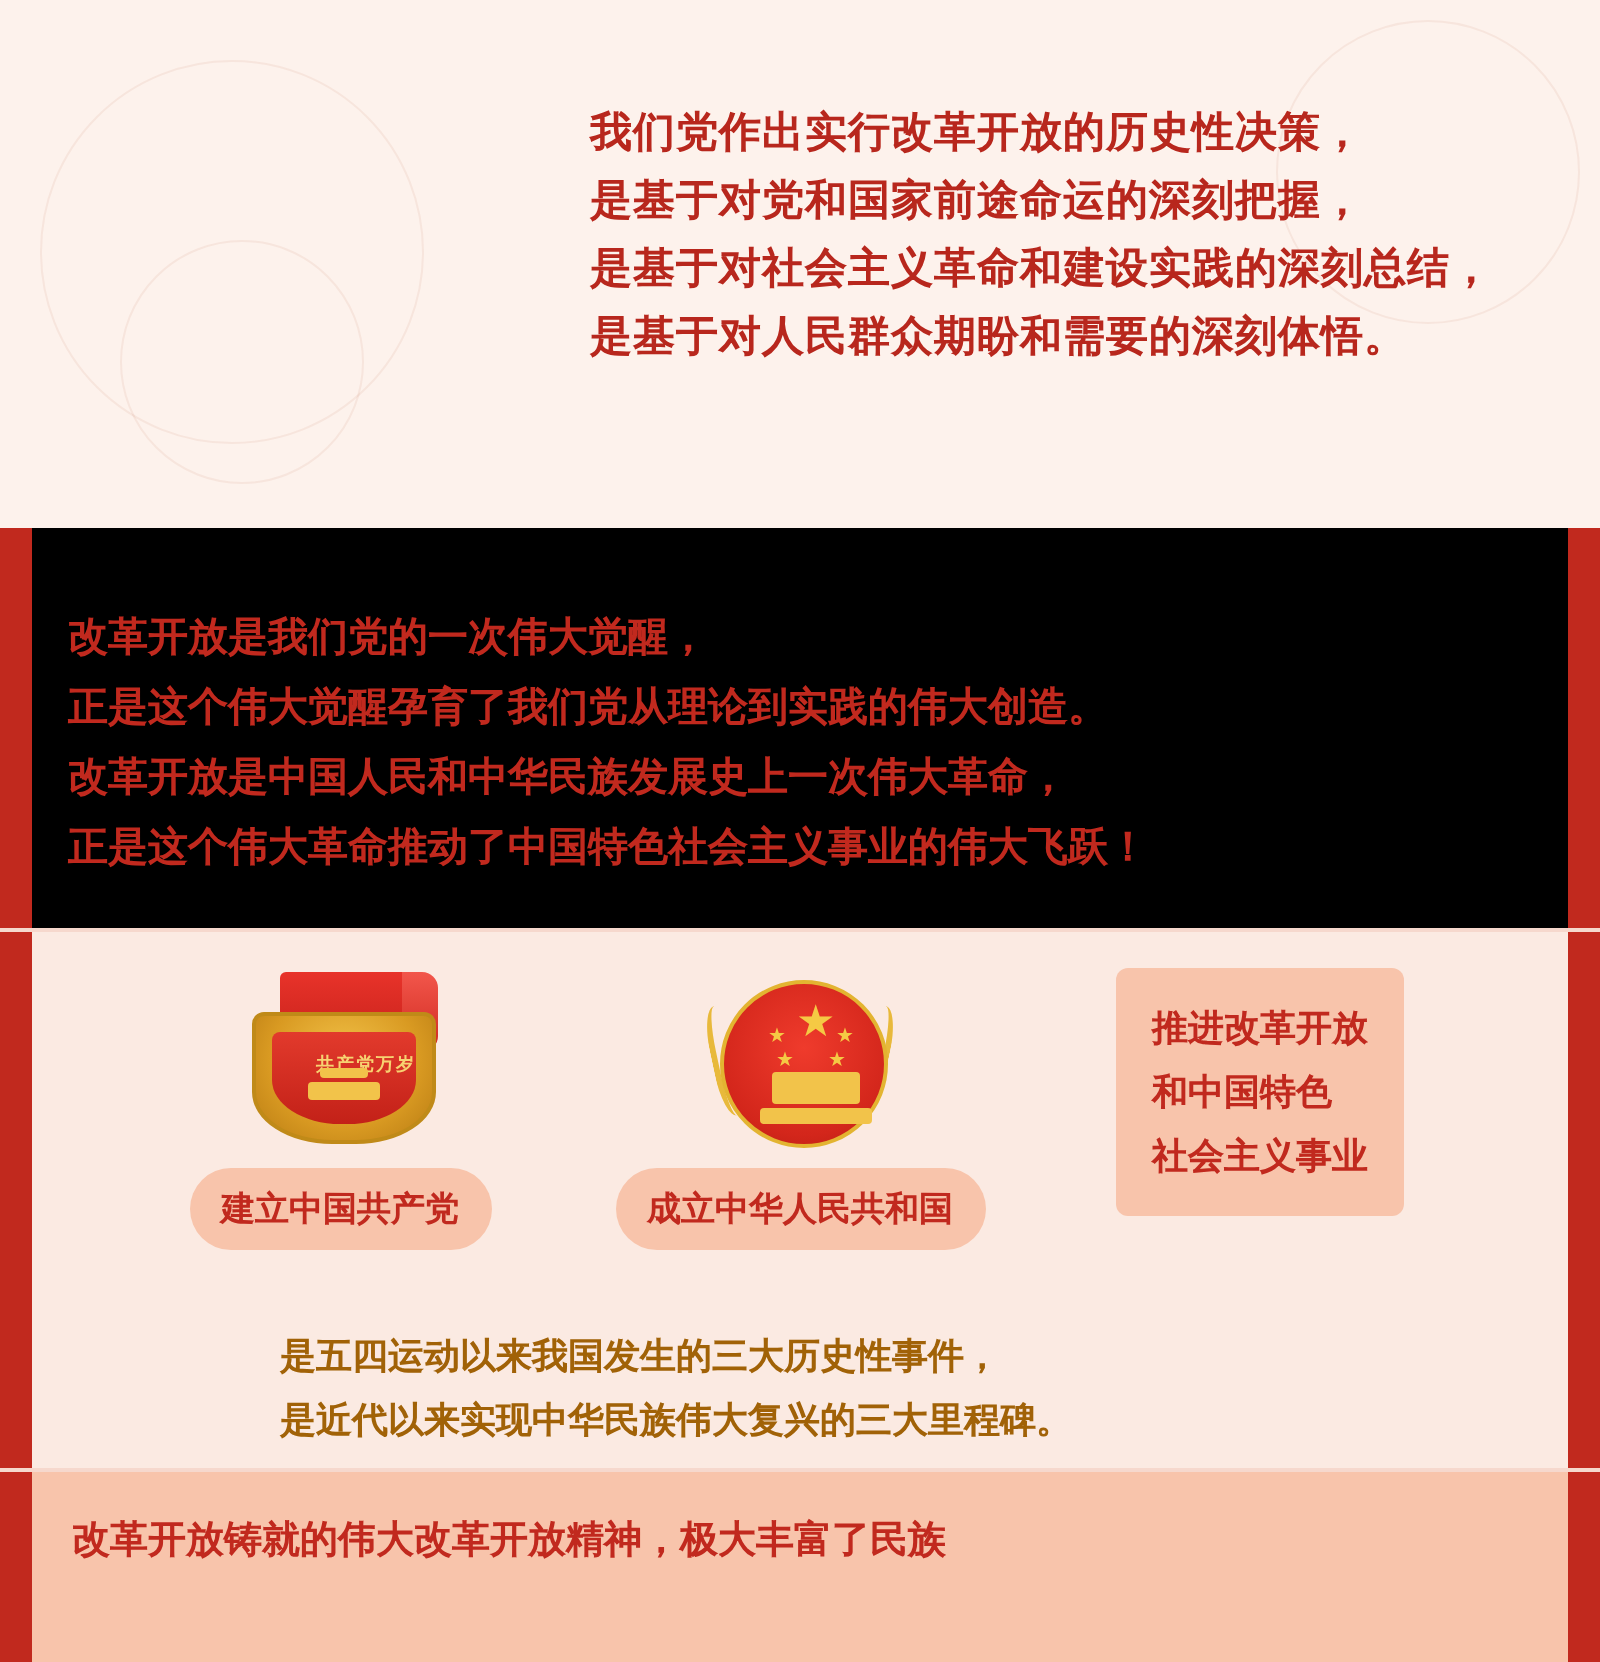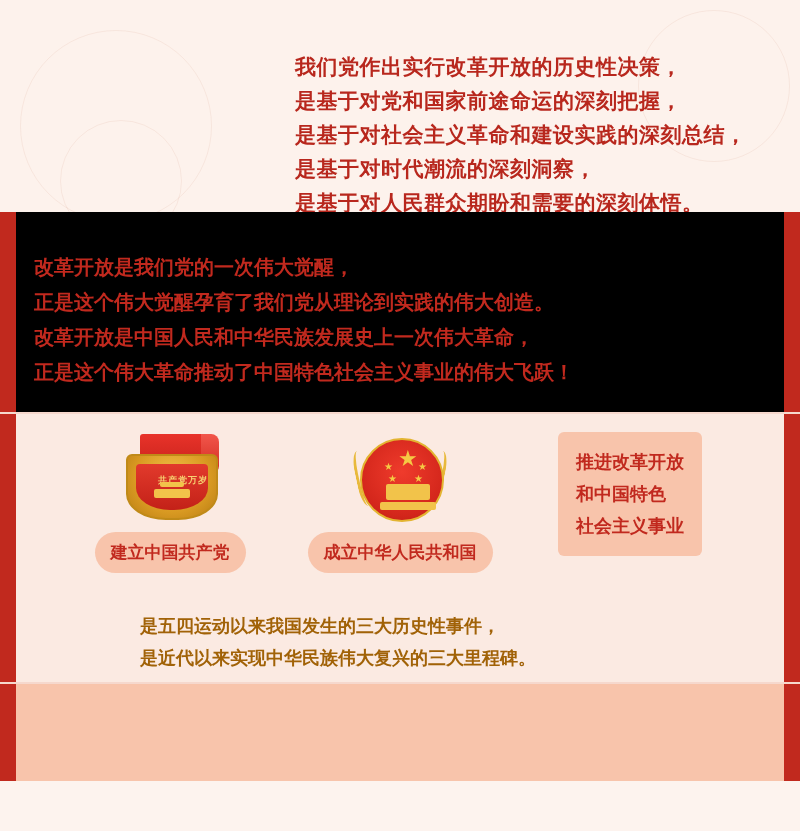--- a/index.html
+++ b/index.html
@@ -16,21 +16,21 @@
   .page {
     position: relative;
     width: 800px;
     height: 831px;
     background: #fdf3ee;
   }
 
   
   .sec-top {
     position: relative;
-    height: 212px;
+    height: 264px;
     background: #fdf2ec;
     overflow: hidden;
   }
   .sec-top .lines {
     position: absolute;
     left: 295px;
     top: 50px;
     color: #b8271d;
     font-size: 21px;
     line-height: 34px;
@@ -278,21 +278,20 @@
 <div class="page">
 
   <div class="sec-top">
     <div class="wm wm1"></div>
     <div class="wm wm2"></div>
     <div class="wm wm3"></div>
     <div class="lines">
       <div>我们党作出实行改革开放的历史性决策，</div>
       <div>是基于对党和国家前途命运的深刻把握，</div>
       <div>是基于对社会主义革命和建设实践的深刻总结，</div>
-      <div>是基于对时代潮流的深刻洞察，</div>
       <div>是基于对人民群众期盼和需要的深刻体悟。</div>
     </div>
   </div>
 
   <div class="sec-two">
     <div class="edge-left"></div>
     <div class="edge-right"></div>
     <div class="lines">
       <div>改革开放是我们党的一次伟大觉醒，</div>
       <div>正是这个伟大觉醒孕育了我们党从理论到实践的伟大创造。</div>
@@ -357,16 +356,17 @@
       <div>是近代以来实现中华民族伟大复兴的三大里程碑。</div>
     </div>
   </div>
 
   <div class="sep"></div>
 
   <div class="sec-four">
     <div class="edge-left"></div>
     <div class="edge-right"></div>
     <div class="lines">
+      <div>改革开放铸就的伟大改革开放精神，极大丰富了民族</div>
     </div>
   </div>
 
 </div>
 
 </body></html>

